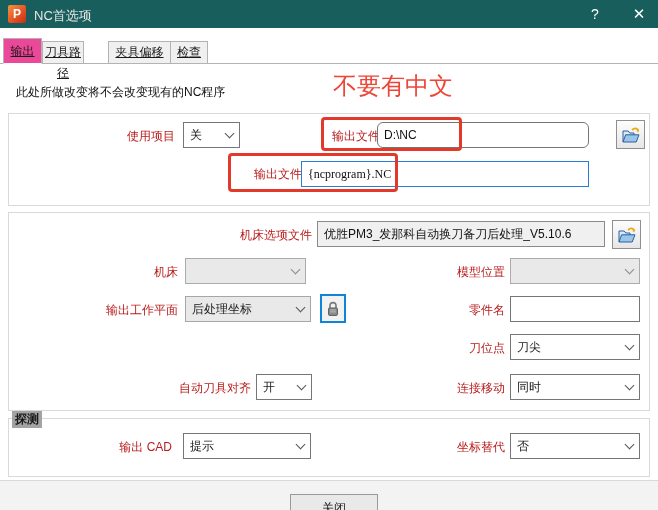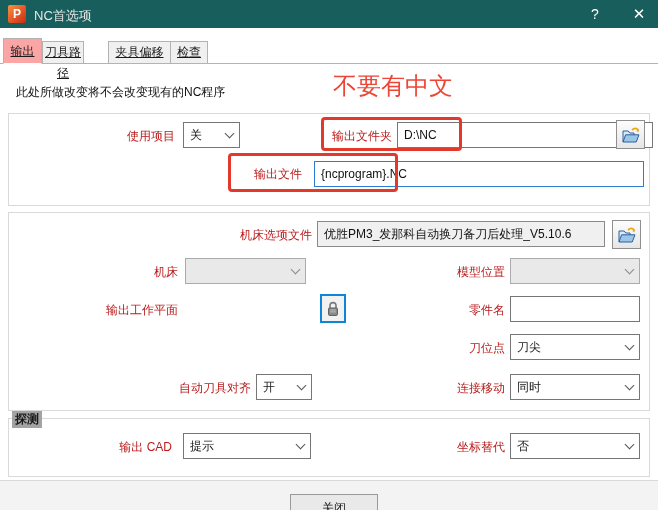--- a/index.html
+++ b/index.html
@@ -16,21 +16,21 @@
   .tb-btn { position:absolute; top:3px; width:22px; height:22px; color:#ffffff; text-align:center;
             line-height:22px; font-size:14px; cursor:default; }
   .tb-help { left:584px; }
   .tb-close { left:628px; font-size:15px; }
 
   
   .tabline { position:absolute; left:0; top:63px; width:658px; height:1px; background:#b3b3b3; }
   .tab { position:absolute; border:1px solid #b3b3b3; background:#f0f0f0; text-align:center;
          font-size:12px; line-height:21px; }
   .tab span { text-decoration:underline; }
-  .tab.active { background:#fca5a5; border-bottom:1px solid #ffffff; line-height:25px; z-index:2; }
+  .tab.active { background:#ec4899; border-bottom:1px solid #ffffff; line-height:25px; z-index:2; }
 
   .note { position:absolute; left:16px; top:84px; font-size:12px; color:#111; }
   .red-note { position:absolute; left:333px; top:70px; font-size:24px; color:#ee4537; }
 
   
   .group { position:absolute; border:1px solid #d9d9d9; background:#fff; }
   .legend { position:absolute; background:#a3a3a3; padding:0 3px; font-size:12px; z-index:2;font-weight:bold; }
 
   .lbl { position:absolute; text-align:right; font-size:12px; color:#b91c1c; line-height:14px; }
 
@@ -93,32 +93,32 @@
 
   <div class="group" style="left:8px;top:113px;width:642px;height:93px"></div>
 
   <div class="lbl" style="left:95px;top:129px;width:80px">使用项目</div>
   <div class="sel" style="left:183px;top:122px;width:57px">
     <span class="sel-text">关</span>
     <span class="chev"></span>
   </div>
 
   <div class="lbl" style="left:330px;top:129px;width:62px">输出文件夹</div>
-  <input class="txt" style="left: 397px; top: 122px; width: 256px;" value="D:\NC">
+  <input class="txt" style="left: 377px; top: 122px; width: 212px; border-radius: 6px;" value="D:\NC">
   <div class="browse" style="left:616px;top:120px">
     <svg width="20" height="20" viewBox="0 0 20 20">
       <path d="M2 17 V6 h5.2 l1.6 2 H13 v2" fill="#d8e9f8" stroke="#2a5f9e" stroke-width="1"></path>
       <path d="M2 17 l2.6-7.2 H18 L15.2 17 Z" fill="#9cc5ea" stroke="#2a5f9e" stroke-width="1"></path>
       <path d="M11 5 q4-3.5 6.5 0.5" fill="none" stroke="#e8a80c" stroke-width="1.8"></path>
       <path d="M17.9 7.2 l-0.6-2.6 -2.2 1.4 Z" fill="#e8a80c"></path>
     </svg>
   </div>
 
   <div class="lbl" style="left:242px;top:167px;width:60px">输出文件</div>
-  <input class="txt focus" style="left: 314px; top: 161px; width: 330px;" value="{ncprogram}.NC">
+  <input class="txt focus" style="left: 301px; top: 161px; width: 288px; font-family: Liberation Serif, serif;" value="{ncprogram}.NC">
 
   <div class="redbox" style="left:321px;top:117px;width:141px;height:34px"></div>
   <div class="redbox" style="left:228px;top:153px;width:170px;height:39px"></div>
 
   <div class="group" style="left:8px;top:212px;width:642px;height:199px"></div>
 
   <div class="lbl" style="left:228px;top:228px;width:84px">机床选项文件</div>
   <input class="txt readonly" style="left: 317px; top: 221px; width: 288px;" value="优胜PM3_发那科自动换刀备刀后处理_V5.10.6">
   <div class="browse" style="left:612px;top:220px">
     <svg width="20" height="20" viewBox="0 0 20 20">
@@ -135,20 +135,24 @@
     <span class="chev"></span>
   </div>
 
   <div class="lbl" style="left:445px;top:265px;width:60px">模型位置</div>
   <div class="sel disabled" style="left:510px;top:258px;width:130px">
     <span class="sel-text"></span>
     <span class="chev"></span>
   </div>
 
   <div class="lbl" style="left:94px;top:303px;width:84px">输出工作平面</div>
+  <div class="sel gray" style="left:185px;top:296px;width:126px">
+    <span class="sel-text">后处理坐标</span>
+    <span class="chev"></span>
+  </div>
   <div class="lockbtn" style="left:320px;top:294px">
     <svg width="14" height="16" viewBox="0 0 14 16">
       <path d="M4 7 V4.6 a3 3 0 0 1 6 0 V7" fill="none" stroke="#7a7a7a" stroke-width="1.6"></path>
       <rect x="2.6" y="7" width="8.8" height="7.4" rx="0.8" fill="#8c8c8c" stroke="#5a5a5a"></rect>
       <rect x="4.2" y="8.4" width="5.6" height="1.1" fill="#b5b5b5"></rect>
       <rect x="4.2" y="10.3" width="5.6" height="1.1" fill="#b5b5b5"></rect>
     </svg>
   </div>
 
   <div class="lbl" style="left:460px;top:303px;width:45px">零件名</div>

